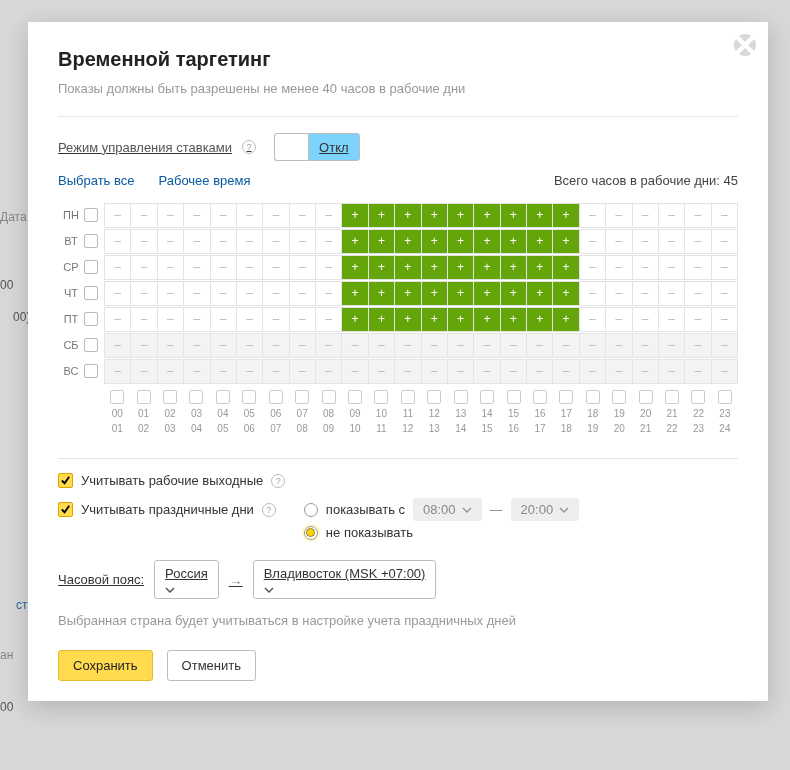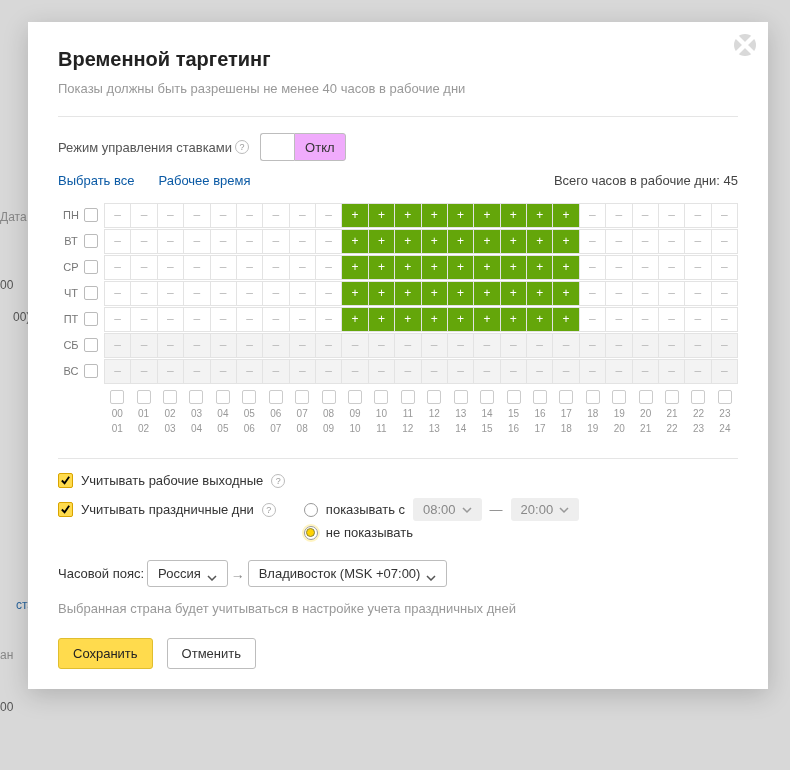--- a/index.html
+++ b/index.html
@@ -35,32 +35,32 @@
     border-radius: 50%;
     background: #d9d9d9;
     color: #fff;
     display:flex; align-items:center; justify-content:center;
     font-size:14px; font-weight:bold;
     cursor:pointer;
   }
   h1.title { font-size: 20px; font-weight: 700; color:#222; }
   .subtitle { color:#999; margin-top:10px; font-size:13px; }
   .divider { border:none; border-top:1px solid #e5e5e5; margin:20px 0 16px; }
-  .row { display:flex; align-items:center; gap:3px; }
+  .row { display:flex; align-items:center; gap:10px;text-decoration:underline; }
   .label-muted { color:#555; font-size:13px; }
   .help-icon {
     display:inline-flex; align-items:center; justify-content:center;
     width:14px; height:14px; border-radius:50%;
     border:1px solid #bbb; color:#999; font-size:9px;
     cursor:pointer;
   }
   .toggle-wrap { display:inline-flex; margin-left:8px; }
   .toggle-wrap .tseg {
     border:1px solid #bdbdbd; height:28px; display:flex; align-items:center;
-    padding:0 10px; font-size:13px; background:#f0abfc;
+    padding:0 10px; font-size:13px; background:#7dd3fc;
   }
   .toggle-wrap .tseg:first-child { border-radius:3px 0 0 3px; border-right:none; background:#fff; width:34px; }
   .toggle-wrap .tseg:last-child { border-radius:0 3px 3px 0; }
 
   .links-row { display:flex; align-items:center; margin-top:10px; }
   .link { color:#0b5aa5; font-size:13px; cursor:pointer; }
   .link + .link { margin-left:24px; }
   .total { margin-left:auto; color:#444; font-size:13px; }
 
   
@@ -111,23 +111,23 @@
   .radio.sel { box-shadow: 0 0 0 2px #fff4c2; }
 
   .sel-chip {
     display:inline-flex; align-items:center; gap:6px;
     background:#eee; color:#888; padding:4px 10px; border-radius:3px;
     cursor:default; font-size:13px;
   }
   .sel-chip svg{ width:10px; height:10px; }
 
   .dd {
-    display:inline-flex; align-items:flex-end; gap:6px;
+    display:inline-flex; align-items:flex-start; gap:6px;
     border:1px solid #bdbdbd; padding:5px 10px; border-radius:3px;
-    background:#fff; cursor:pointer; font-size:13px;
+    background:#fff; cursor:pointer; font-size:13px;flex-direction:column;
   }
   .arrow { color:#888; font-size:14px; }
 
   .note { color:#999; font-size:13px; margin-top:14px; }
 
   .actions { display:flex; gap:14px; margin-top:22px; }
   .btn {
     padding:7px 14px; border-radius:3px; font-size:13px; cursor:pointer;
     border:1px solid;
   }

